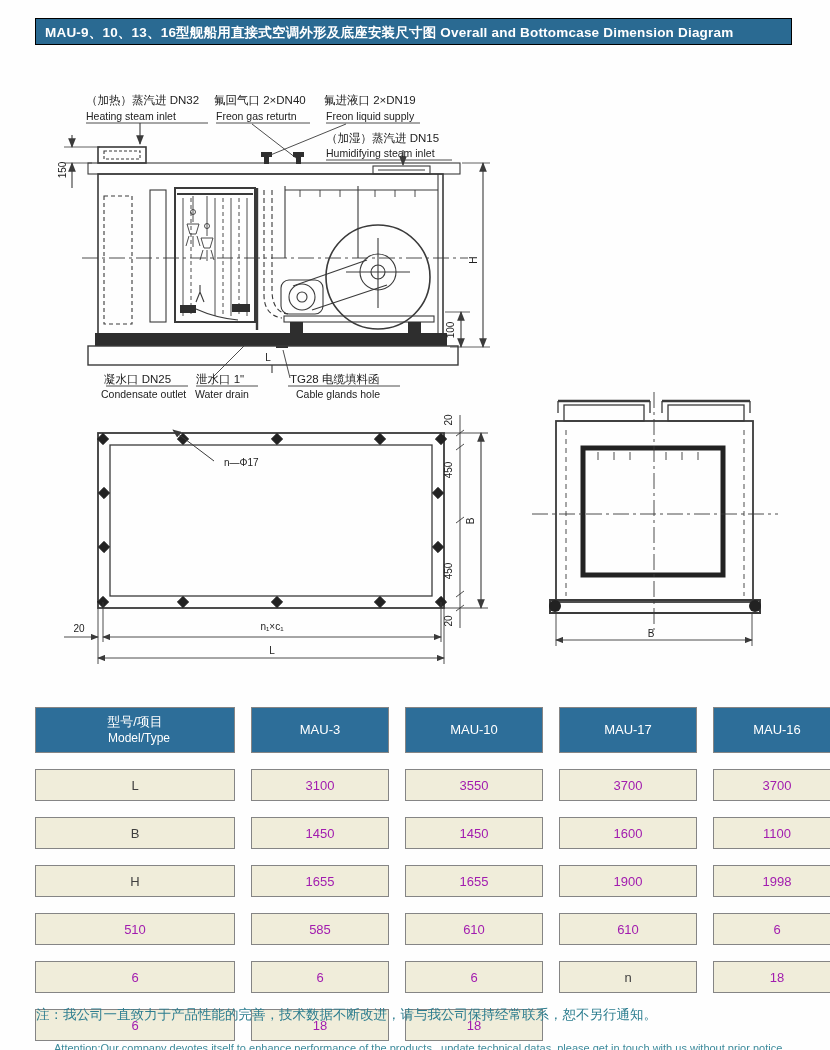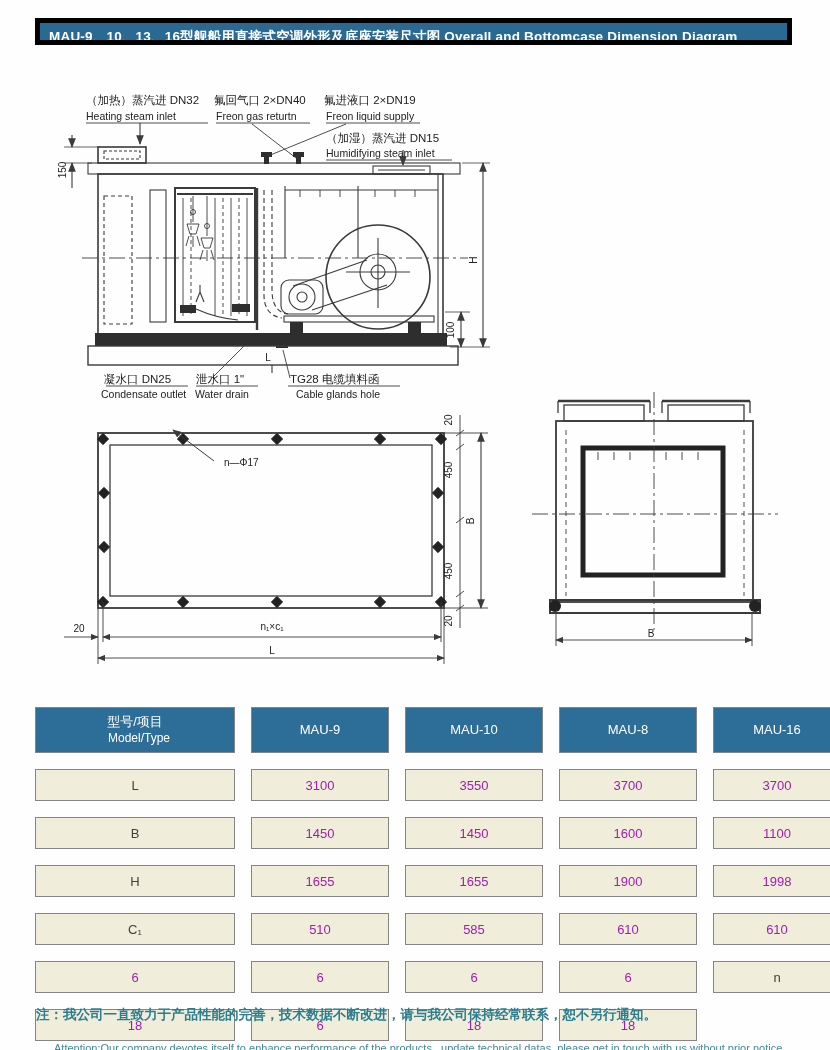--- a/index.html
+++ b/index.html
@@ -5,21 +5,21 @@
   html,body{margin:0;padding:0;}
   body{
     width:830px;height:1050px;position:relative;
     background:#fefefe;
     font-family:"Liberation Sans","DejaVu Sans",sans-serif;
     color:#333;
   }
   
   .title-bar{
     position:absolute;left:35px;top:18px;width:757px;height:27px;
-    background:#2a6a92;border:5px solid #000000;
+    background:#2a6a92;border:1px solid #000000;
     color:#ffffff;font-size:13.5px;font-weight:bold;
     line-height:27px;padding-left:9px;box-sizing:border-box;
     white-space:nowrap;overflow:hidden;letter-spacing:.2px;
   }
   
   .drawing{position:absolute;left:30px;top:85px;width:780px;height:600px;}
   svg text{fill:#222;stroke:none;}
   .cn{font-size:11.5px;}
   .en{font-size:10.5px;}
   .dim{font-size:10px;}
@@ -40,21 +40,21 @@
     background:#2d6e99;color:#fff;font-size:13px;
     flex-direction:column;line-height:1.3;
   }
   .cell.head .sub{font-size:12px;margin-left:8px;}
   .cell.data{
     background:#f0edda;color:#a21caf;font-size:13px;
   }
   .cell.rowlabel{color:#3f3f3f;font-size:13px;}
   
   .note{position:absolute;left:36px;top:1006px;width:792px;}
-  .note .note-cn{color:#2c7d8f;font-size:13.5px;font-weight:bold;margin:0 0 16px 0;white-space:nowrap;}
+  .note .note-cn{color:#2c7d8f;font-size:13.5px;font-weight:normal;margin:0 0 16px 0;white-space:nowrap;}
   .note .note-en{color:#3c8a9b;font-size:11px;margin:18px;white-space:nowrap;}
 </style>
 </head>
 <body>
 
 <div class="title-bar">
   <span>MAU-9、10、13、16型舰船用直接式空调外形及底座安装尺寸图 Overall and Bottomcase Dimension Diagram</span>
 </div>
 
 <div class="drawing">
@@ -310,44 +310,43 @@
   </g>
   <text class="dim" x="651" y="637" text-anchor="middle" font-size="12">B</text>
 </svg>
 </div>
 
 <div class="spec-table">
   <div class="cell head">
     <span>型号/项目</span>
     <span class="sub">Model/Type</span>
   </div>
-  <div class="cell head">MAU-9</div>
+  <div class="cell head">MAU-3</div>
   <div class="cell head">MAU-10</div>
-  <div class="cell head">MAU-8</div>
+  <div class="cell head">MAU-17</div>
   <div class="cell head">MAU-16</div>
 
   <div class="cell data rowlabel">L</div>
   <div class="cell data">3100</div>
   <div class="cell data">3550</div>
   <div class="cell data">3700</div>
   <div class="cell data">3700</div>
 
   <div class="cell data rowlabel">B</div>
   <div class="cell data">1450</div>
   <div class="cell data">1450</div>
   <div class="cell data">1600</div>
   <div class="cell data">1100</div>
 
   <div class="cell data rowlabel">H</div>
   <div class="cell data">1655</div>
   <div class="cell data">1655</div>
   <div class="cell data">1900</div>
   <div class="cell data">1998</div>
 
-  <div class="cell data rowlabel">C₁</div>
   <div class="cell data">510</div>
   <div class="cell data">585</div>
   <div class="cell data">610</div>
   <div class="cell data">610</div>
 
   <div class="cell data">6</div>
   <div class="cell data">6</div>
   <div class="cell data">6</div>
   <div class="cell data">6</div>
 

